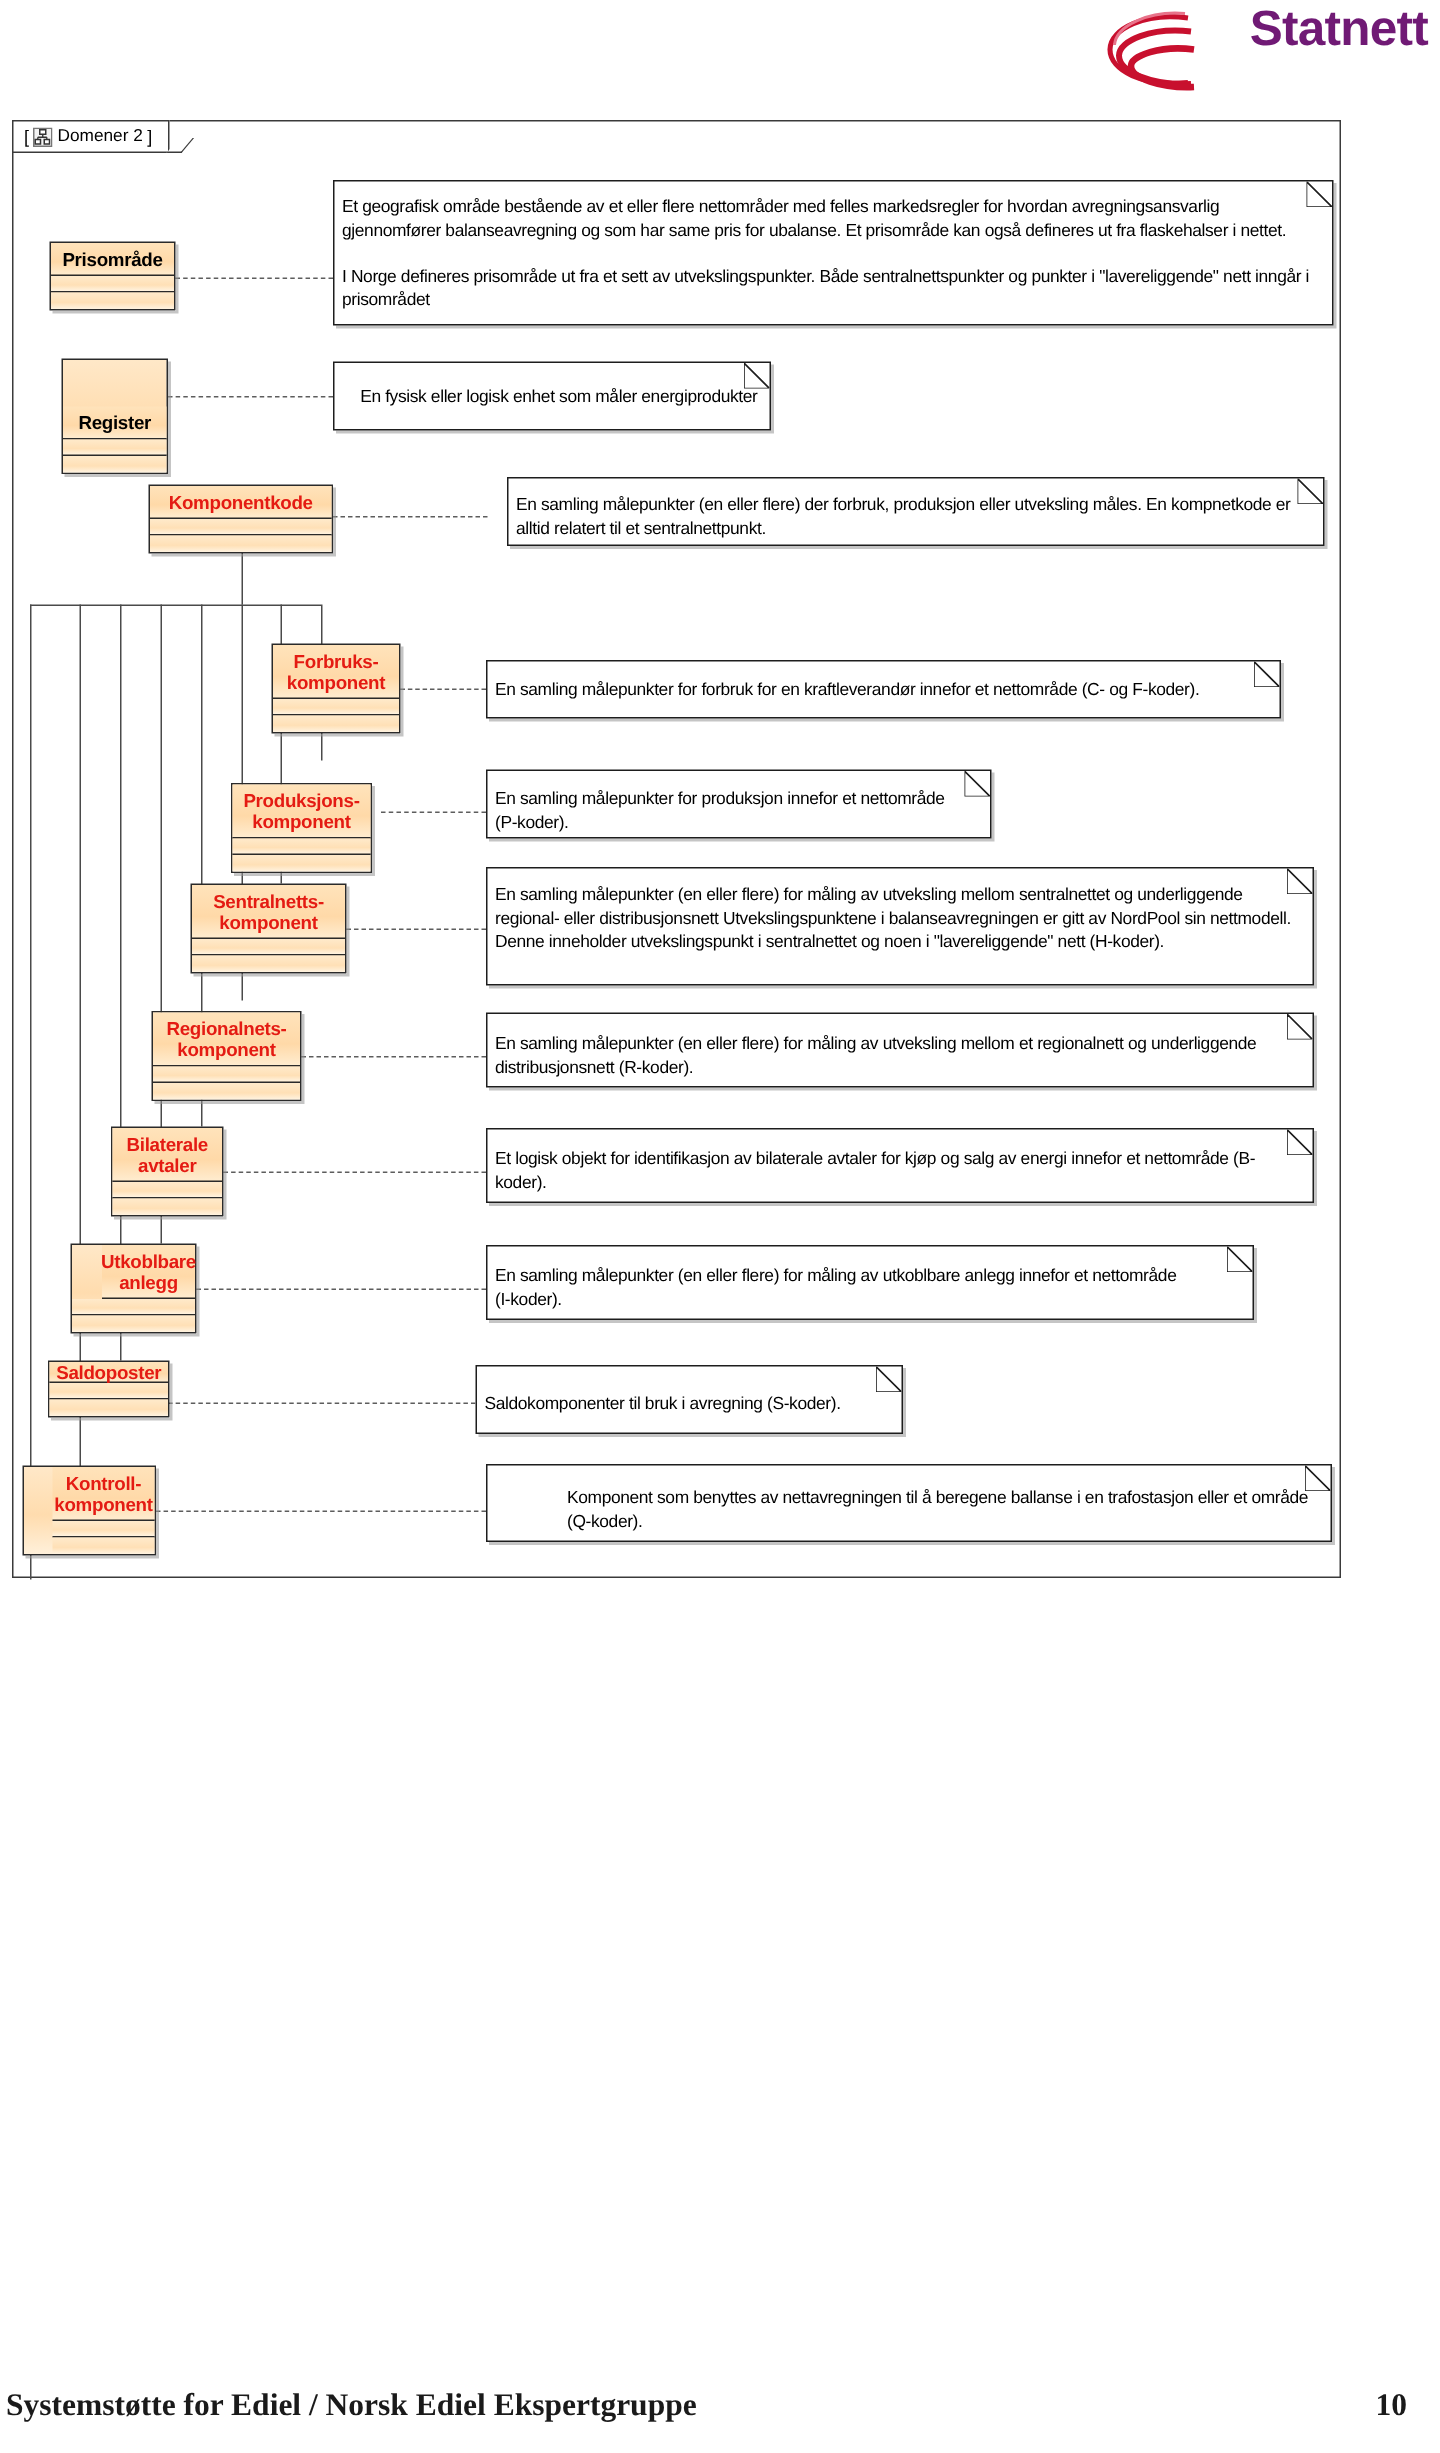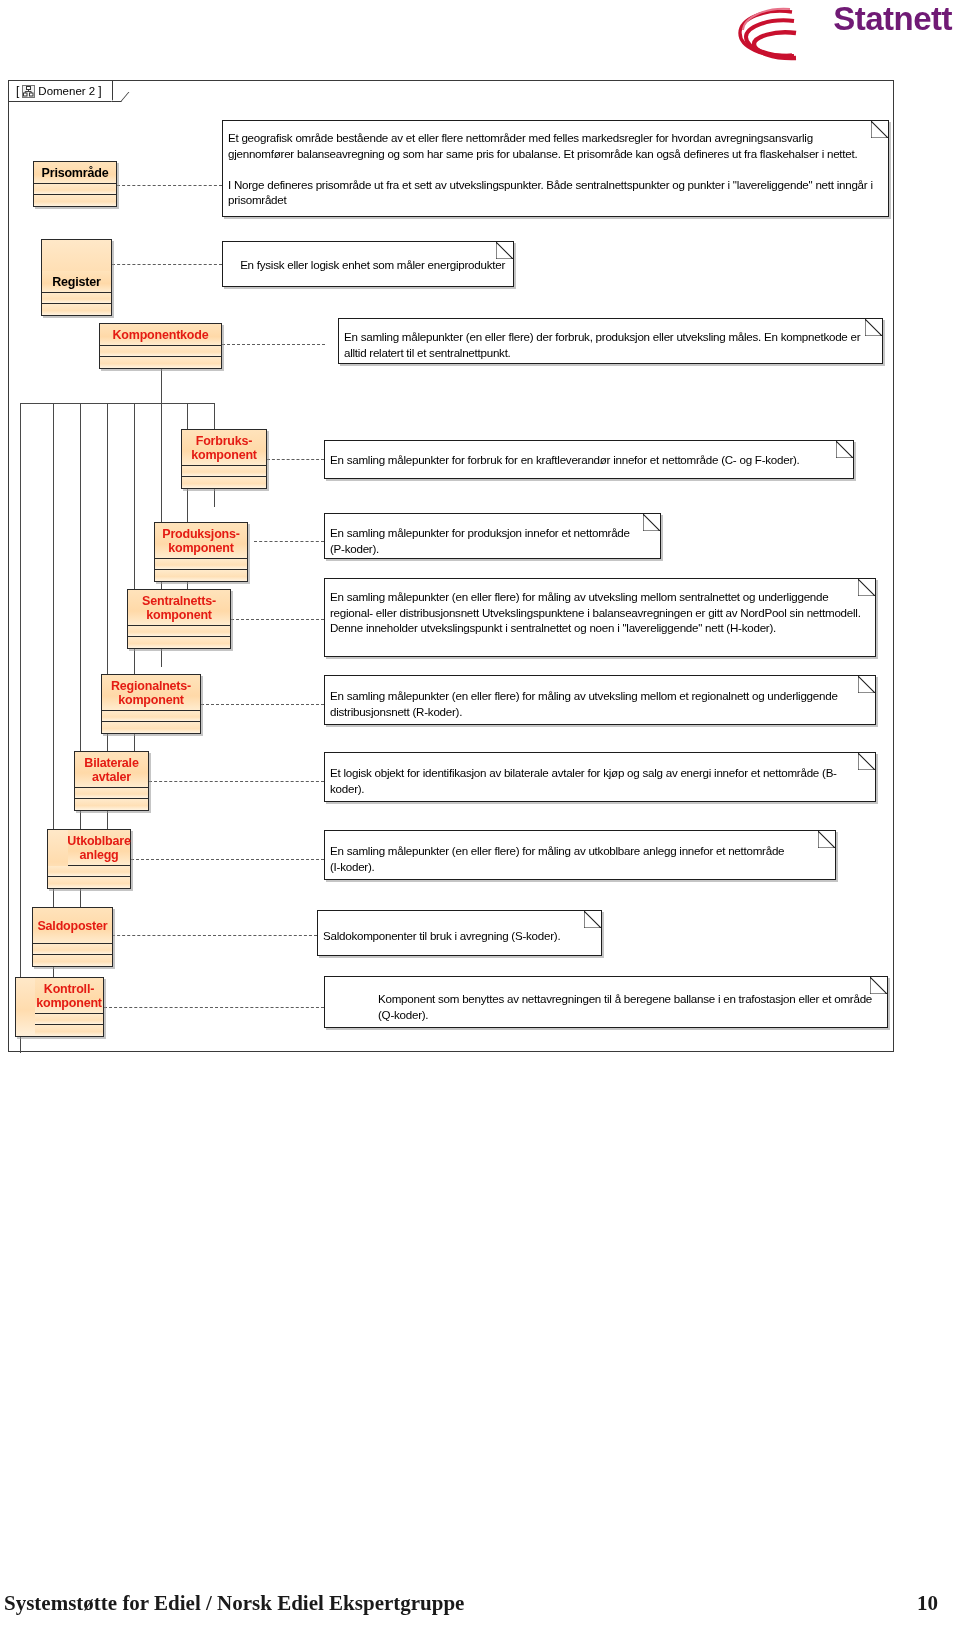--- a/index.html
+++ b/index.html
@@ -317,21 +317,21 @@
   </div>
 
   <div class="uml-class" style="left:38px; top:748px; width:84px;">
     <div class="uml-name red" style="height:36px; white-space:pre-line;margin-left:20px;">Utkoblbare
 anlegg</div>
     <div class="uml-attr"></div>
     <div class="uml-attr last"></div>
   </div>
 
   <div class="uml-class" style="left:23px; top:826px; width:81px;">
-    <div class="uml-name red" style="height:36px;">Saldoposter</div>
+    <div class="uml-name red" style="height:14px;">Saldoposter</div>
     <div class="uml-attr"></div>
     <div class="uml-attr last"></div>
   </div>
 
   <div class="uml-class" style="left:6px; top:896px; width:89px;padding-left:19px;">
     <div class="uml-name red" style="height:36px; white-space:pre-line;">Kontroll-
 komponent</div>
     <div class="uml-attr"></div>
     <div class="uml-attr last"></div>
   </div>

